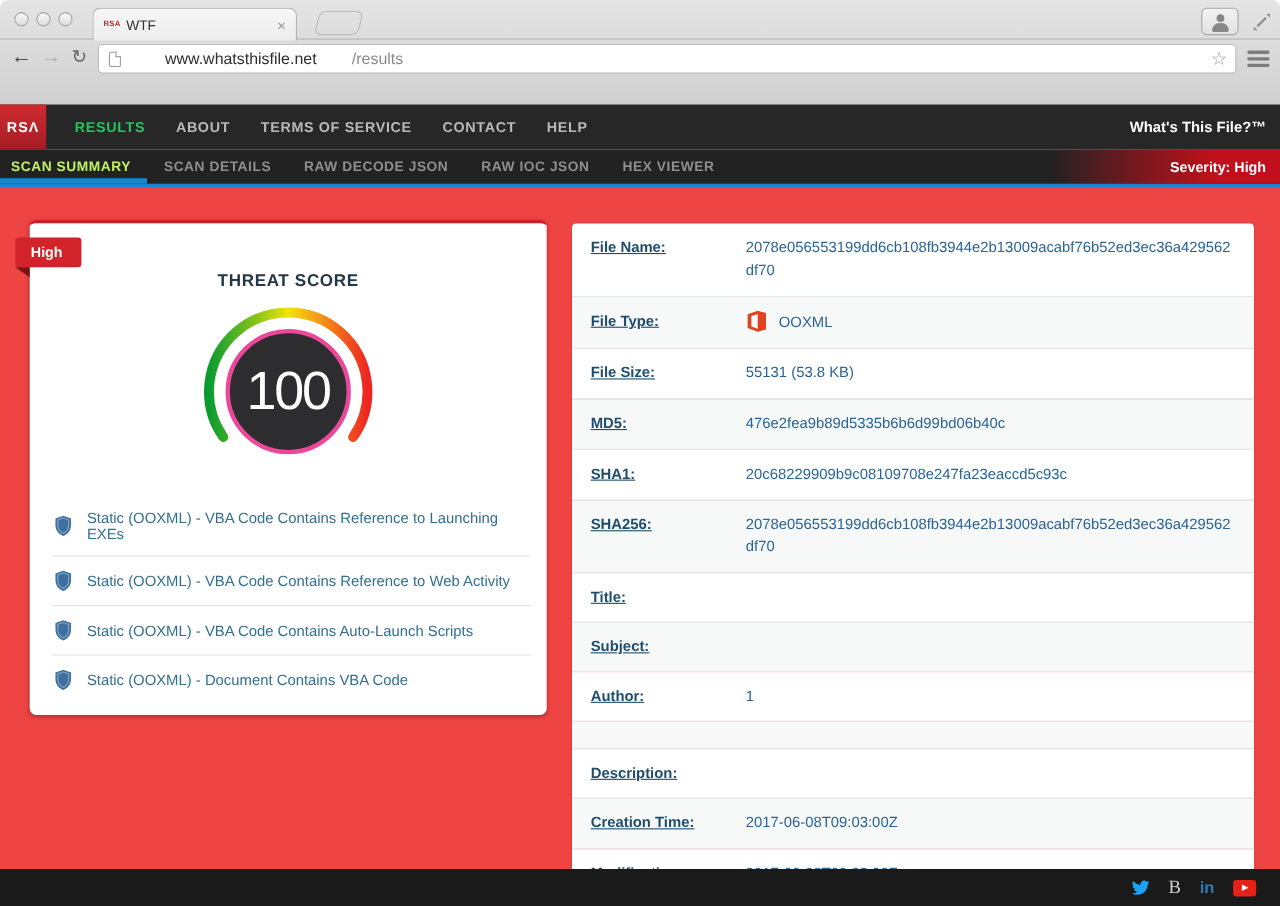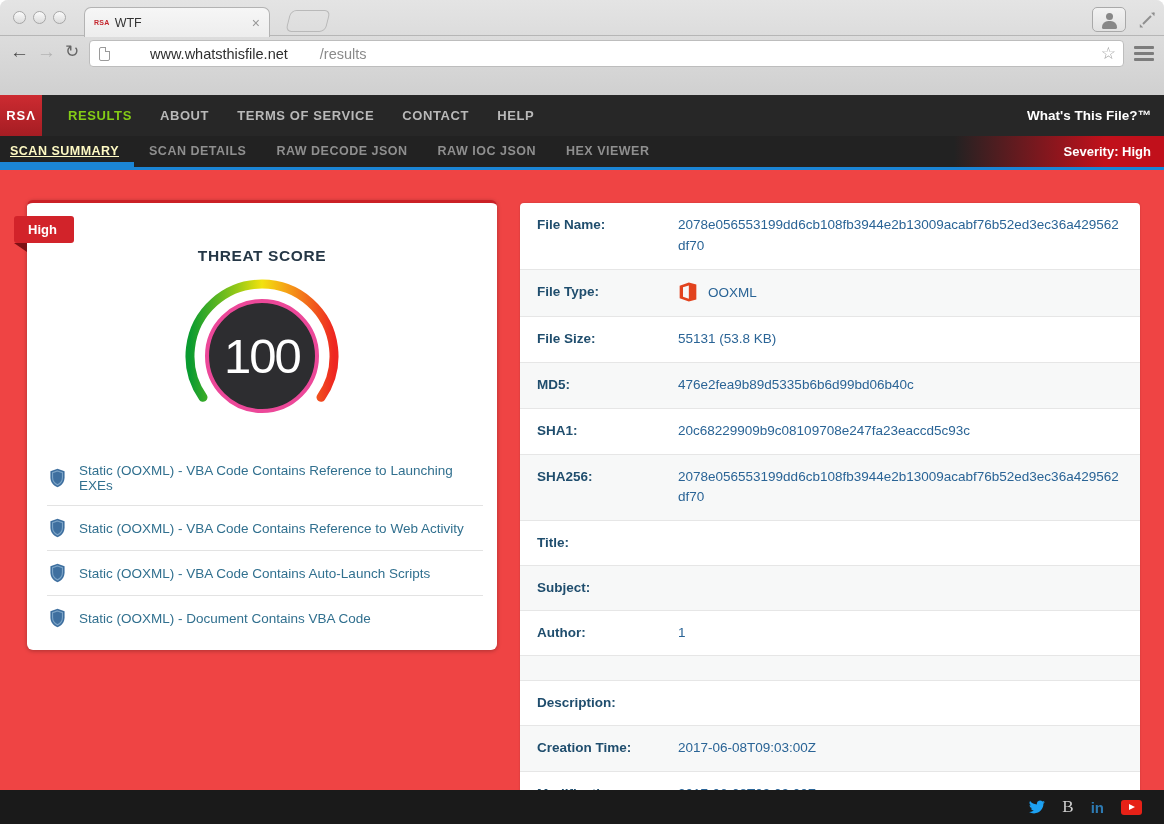--- a/index.html
+++ b/index.html
@@ -50,31 +50,31 @@
 
   
   .navbar { position: absolute; top: 95px; left: 0; width: 100%; height: 41px;
             background: #272727; display: flex; align-items: stretch; }
   .rsa-logo { width: 42px; display: flex; align-items: center; justify-content: center;
               background: linear-gradient(#cd2b31, #a51d23); color: #fff; font-weight: bold;
               font-size: 13px; letter-spacing: 1px; }
   .nav-items { display: flex; margin-left: 12px; }
   .nav-item { padding: 0 14px; line-height: 41px; font-size: 13px; font-weight: bold;
               letter-spacing: .6px; color: #b9b9b9; cursor: pointer; }
-  .nav-item.active { color: #84cc16; }
+  .nav-item.active { color: #22c55e; }
   .brand { margin-left: auto; padding-right: 13px; line-height: 41px; color: #fff;
            font-weight: bold; font-size: 13.5px; }
 
   
   .tabsbar { position: absolute; top: 136px; left: 0; width: 100%; height: 34px;
              background: #222; border-bottom: 3px solid #1b85d5; display: flex; }
   .stab { padding: 0 15px; line-height: 31px; font-size: 12.5px; font-weight: bold;
           letter-spacing: .5px; color: #8f8f8f; cursor: pointer; }
   .stab:first-child { padding-left: 10px; }
-  .stab.active { color: #fef9c3; box-shadow: inset 0 -5px 0 #1b85d5; text-decoration: underline; }
+  .stab.active { color: #bef264; box-shadow: inset 0 -5px 0 #1b85d5; }
   .severity { margin-left: auto; display: flex; align-items: center; padding: 0 13px 0 110px;
               background: linear-gradient(90deg, rgba(194,16,27,0), #c1101b 72%);
               color: #fff; font-weight: bold; font-size: 13px; }
 
   
   .content { position: absolute; top: 170px; bottom: 0; left: 0; width: 100%;
              background: #ef4444; overflow: hidden; }
 
   
   .card { position: absolute; left: 27px; top: 30px; width: 470px; min-height: 405px;
@@ -99,21 +99,21 @@
   .finding-text { font-size: 13.5px; color: #31708f; }
   .shield { flex: 0 0 auto; }
 
   
   .file-table { position: absolute; left: 520px; top: 33px; width: 620px; border-radius: 4px;
                 overflow: hidden; box-shadow: 0 0 2px rgba(0,0,0,.18); }
   .frow { display: flex; background: #fff; border-bottom: 1px solid #e6e6e6; }
   .frow:nth-child(even) { background: #f7f8f8; }
   .frow:last-child { border-bottom: none; }
   .flabel { width: 142px; padding: 12px 8px 12px 17px; font-size: 13.5px; font-weight: bold;
-            color: #1f4d6d; line-height: 1.45; }
+            color: #1f4d6d; line-height: 1.45; text-decoration: underline; }
   .fvalue { flex: 1; padding: 12px 15px 12px 16px; font-size: 13.5px; color: #2a6496;
             line-height: 1.55; word-break: break-all; }
   .office-icon { display: inline-block; vertical-align: -5px; margin-right: 10px; }
 
   
   .footer { position: absolute; bottom: 0; left: 0; width: 100%; height: 34px; background: #1a1a1a;
             display: flex; align-items: center; z-index: 5; }
   .footer-text { padding-left: 10px; font-size: 13px; color: #8f8f8f; }
   .social { margin-left: auto; display: flex; align-items: center; gap: 17px; padding-right: 22px; }
   .blog-b { font-family: "Liberation Serif", serif; font-size: 17px; color: #cfcfcf; }

